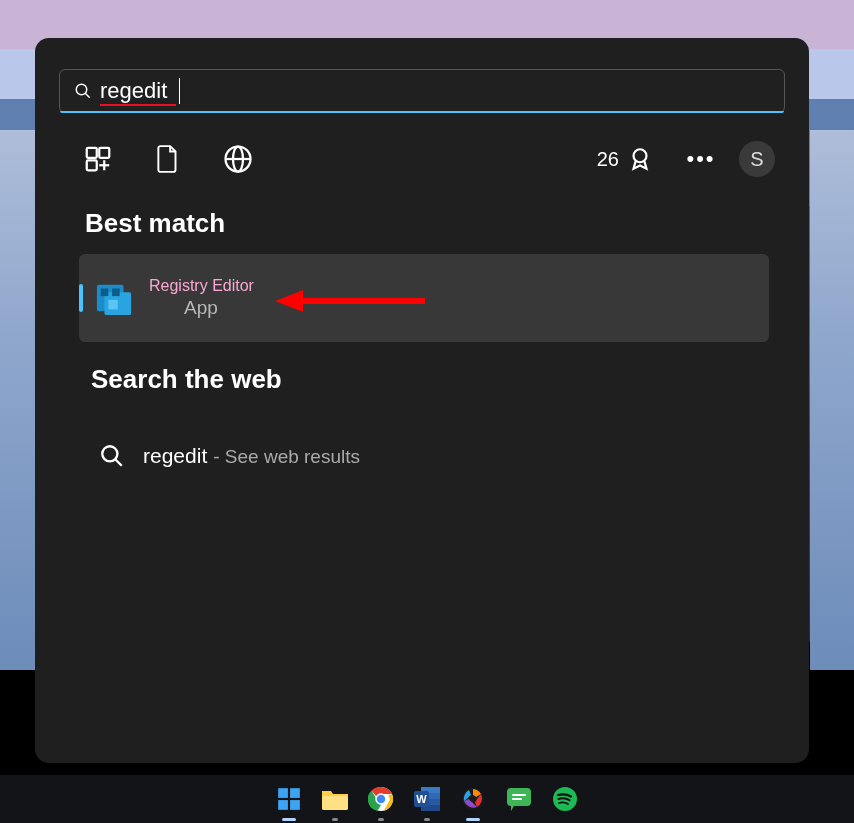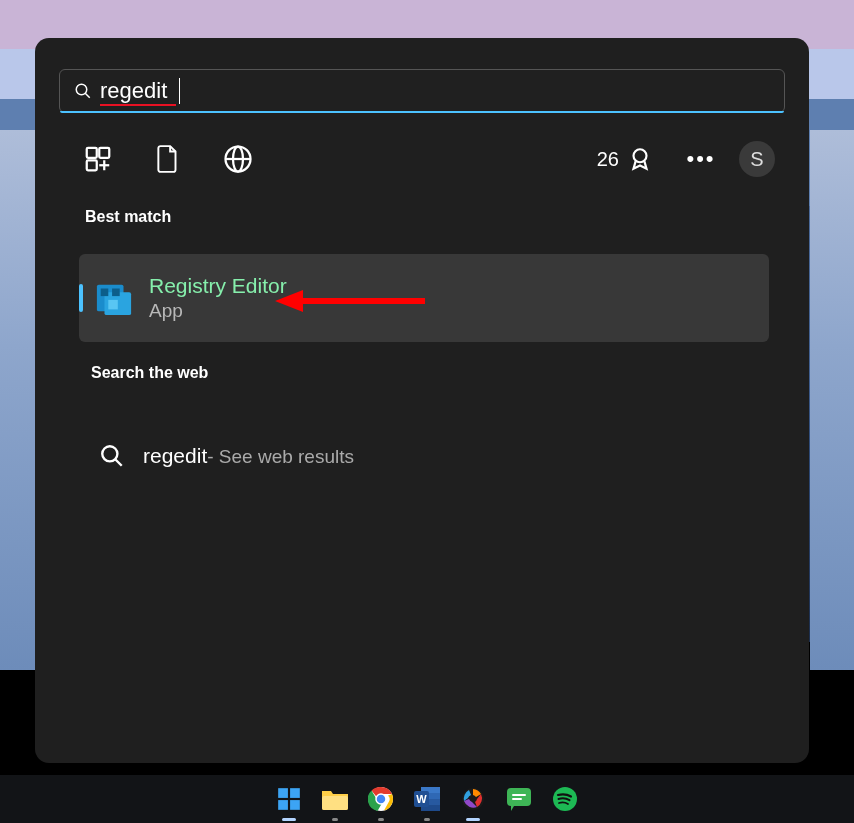--- a/index.html
+++ b/index.html
@@ -109,21 +109,21 @@
     background: #3a3a3a;
     color: #ddd;
     font-size: 20px;
     display: flex; align-items: center; justify-content: center;
     cursor: pointer;
   }
   .section-heading {
     position: absolute;
     left: 50px;
     color: #fff;
-    font-size: 16px;
+    font-size: 26px;
     font-weight: 600;
   }
   .sh-best { top: 170px; }
   .sh-web  { top: 326px; margin-left: 6px; }
   .best-match-item {
     position: absolute;
     left: 44px; top: 216px;
     width: 690px; height: 88px;
     background: #383838;
     border-radius: 6px;
@@ -134,42 +134,42 @@
     position: absolute; left: 0; top: 30px;
     width: 4px; height: 28px;
     background: #4cc2ff;
     border-radius: 2px;
   }
   .regedit-icon {
     margin-left: 16px;
     width: 38px; height: 38px;
   }
   .best-text { margin-left: 16px; }
-  .best-title { color: #86efac; font-size: 21px; font-weight: 400; }
-  .best-sub   { color: #b8b8b8; font-size: 19px; margin-top: 2px; }
+  .best-title { color: #f9a8d4; font-size: 16px; font-weight: 400; }
+  .best-sub   { color: #b8b8b8; font-size: 19px; margin-top: 2px; margin-left: 35px; }
   .arrow-annotation {
     position: absolute;
     left: 240px; top: 248px;
     width: 150px; height: 30px;
     pointer-events: none;
   }
   .web-result {
     position: absolute;
     left: 44px; top: 374px;
     width: 690px; height: 88px;
     display: flex; align-items: center;
     cursor: pointer;
   }
   .web-search-icon {
     margin-left: 20px;
     width: 26px; height: 26px;
   }
   .web-text { margin-left: 18px; display: flex; align-items: baseline; }
   .web-term { color: #fff; font-size: 21px; }
-  .web-suffix { color: #aaa; font-size: 19px; }
+  .web-suffix { color: #aaa; font-size: 19px; margin-left: 6px; }
   
   .taskbar {
     position: absolute;
     left: 0; bottom: 0;
     width: 854px; height: 48px;
     background: #121417;
     display: flex; align-items: center; justify-content: center;
   }
   .tb-icons { display: flex; align-items: center; gap: 14px; }
   .tb-btn {

